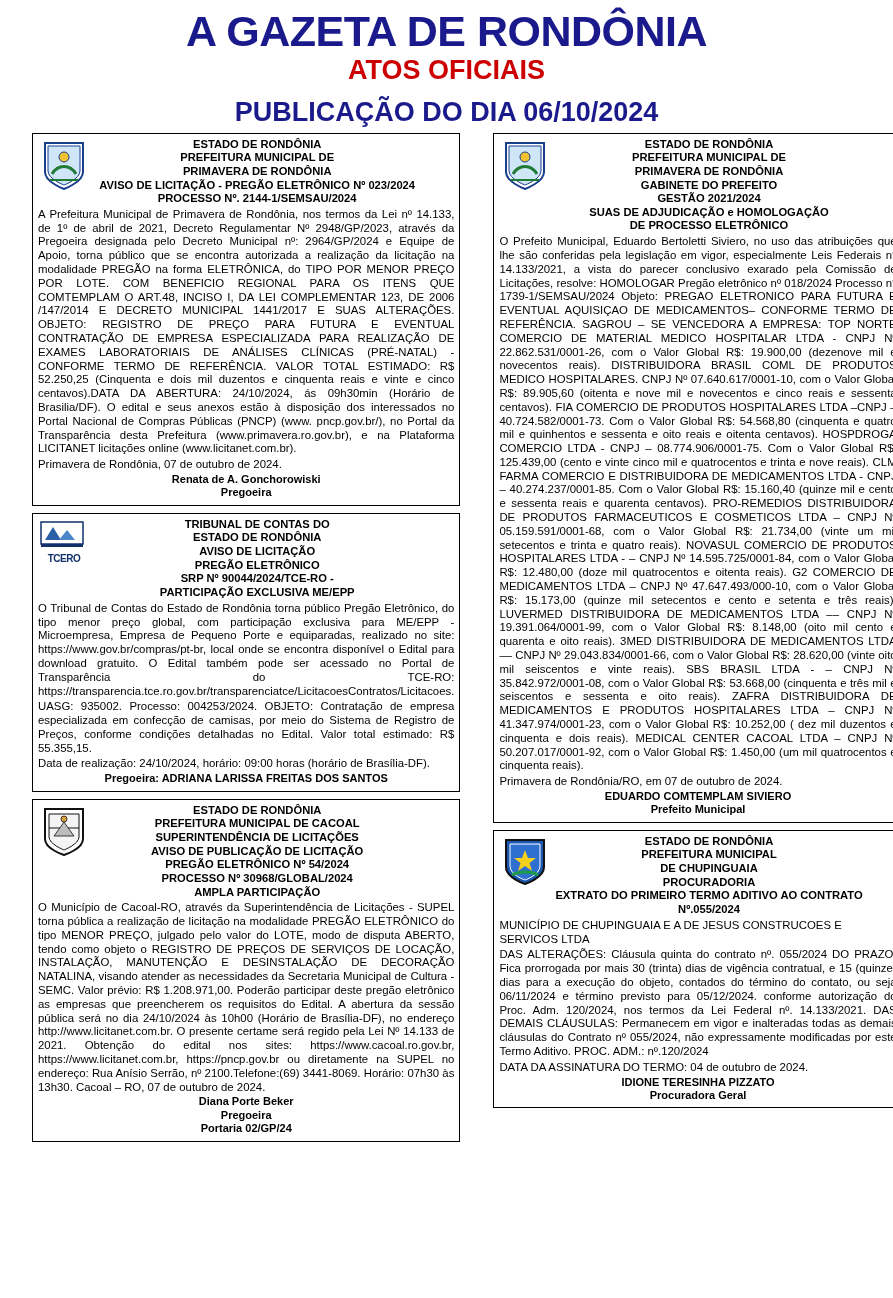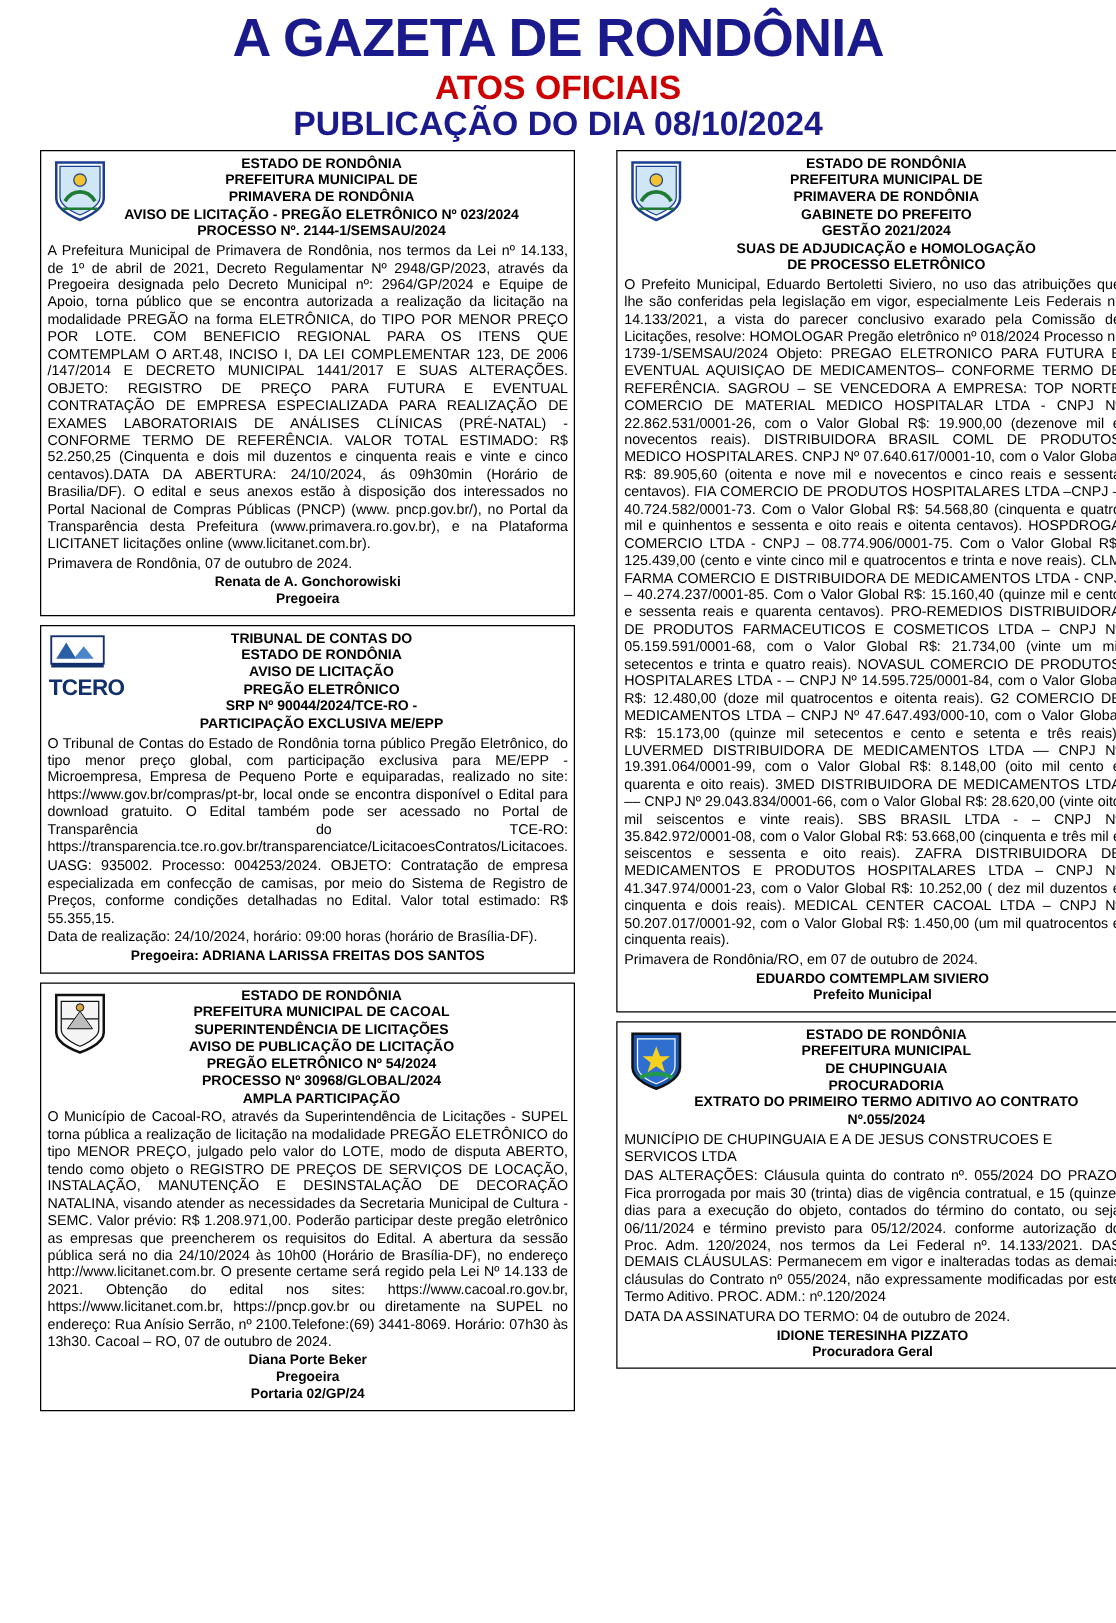--- a/index.html
+++ b/index.html
@@ -30,21 +30,21 @@
     letter-spacing: -0.5px;
     color: #1a1a8c;
     line-height: 1.02;
     margin: 0 0 2px 0;
   }
   .masthead-sub {
     font-weight: bold;
     font-size: 27px;
     color: #cc0000;
     line-height: 1.05;
-    margin: 0 0 1px 0;
+    margin: 0 0 14px 0;
   }
   .masthead-date {
     font-weight: bold;
     font-size: 27px;
     color: #1a1a8c;
     line-height: 1.05;
     margin: 0;
   }
   
   .columns {
@@ -110,34 +110,34 @@
   }
   
   .crest-svg { display: block; }
   .tcero-logo {
     width: 50px;
     text-align: center;
     line-height: 1;
   }
   .tcero-word {
     font-weight: bold;
-    font-size: 18px;
+    font-size: 10px;
     letter-spacing: -0.5px;
     color: #12306b;
   }
 </style>
 </head>
 <body>
 
 <div class="page">
 
   <div class="masthead">
     <div class="masthead-title">A GAZETA DE RONDÔNIA</div>
     <div class="masthead-sub">ATOS OFICIAIS</div>
-    <div class="masthead-date">PUBLICAÇÃO DO DIA 08/10/2024</div>
+    <div class="masthead-date">PUBLICAÇÃO DO DIA 06/10/2024</div>
   </div>
 
   <div class="columns">
 
     <div class="col">
 
       <div class="notice">
         <div class="notice-head">
           <div class="brasao">
             <svg class="crest-svg" width="44" height="52" viewBox="0 0 44 52">

